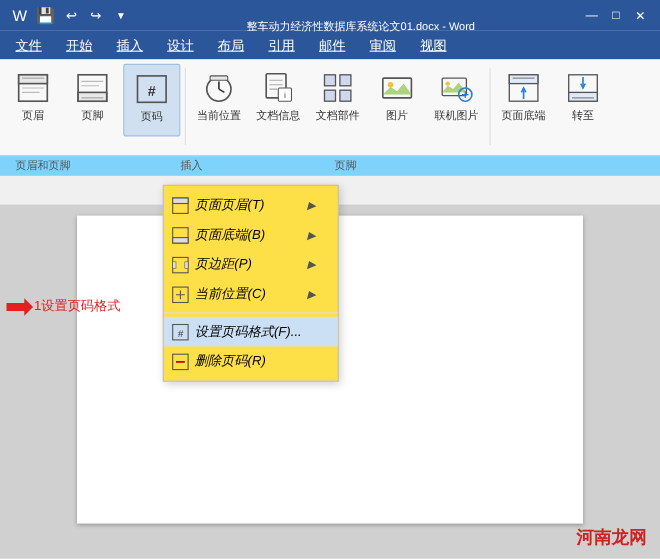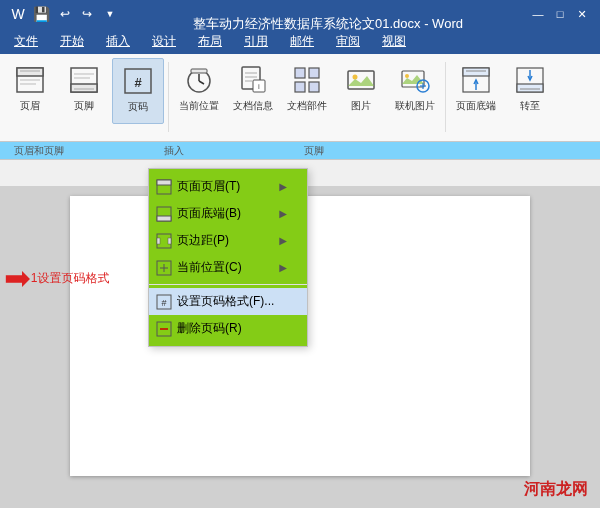--- a/index.html
+++ b/index.html
@@ -43,21 +43,21 @@
       height: 18px;
       display: flex;
       align-items: center;
       justify-content: center;
       color: white;
       font-size: 12px;
     }
     .title-text {
       flex: 1;
       text-align: center;
-      font-size: 13px;
+      font-size: 10px;
       margin-top: 20px;
     }
     .title-window-controls {
       display: flex;
       gap: 2px;
     }
     .win-btn {
       width: 20px;
       height: 20px;
       display: flex;
@@ -166,26 +166,27 @@
       font-size: 10px;
       color: #555;
       gap: 20px;
     }
 
     
     .dropdown-menu {
       position: absolute;
       top: 168px;
       left: 148px;
-      background: #84cc16;
+      background: #fde047;
       border: 1px solid #c0c0c0;
       box-shadow: 2px 2px 8px rgba(0,0,0,0.2);
       z-index: 100;
       padding: 4px 0;
       min-width: 160px;
+      font-style: italic;
     }
     .dropdown-item {
       display: flex;
       align-items: center;
       padding: 5px 20px 5px 28px;
       font-size: 12px;
       cursor: pointer;
       position: relative;
       gap: 6px;
     }

